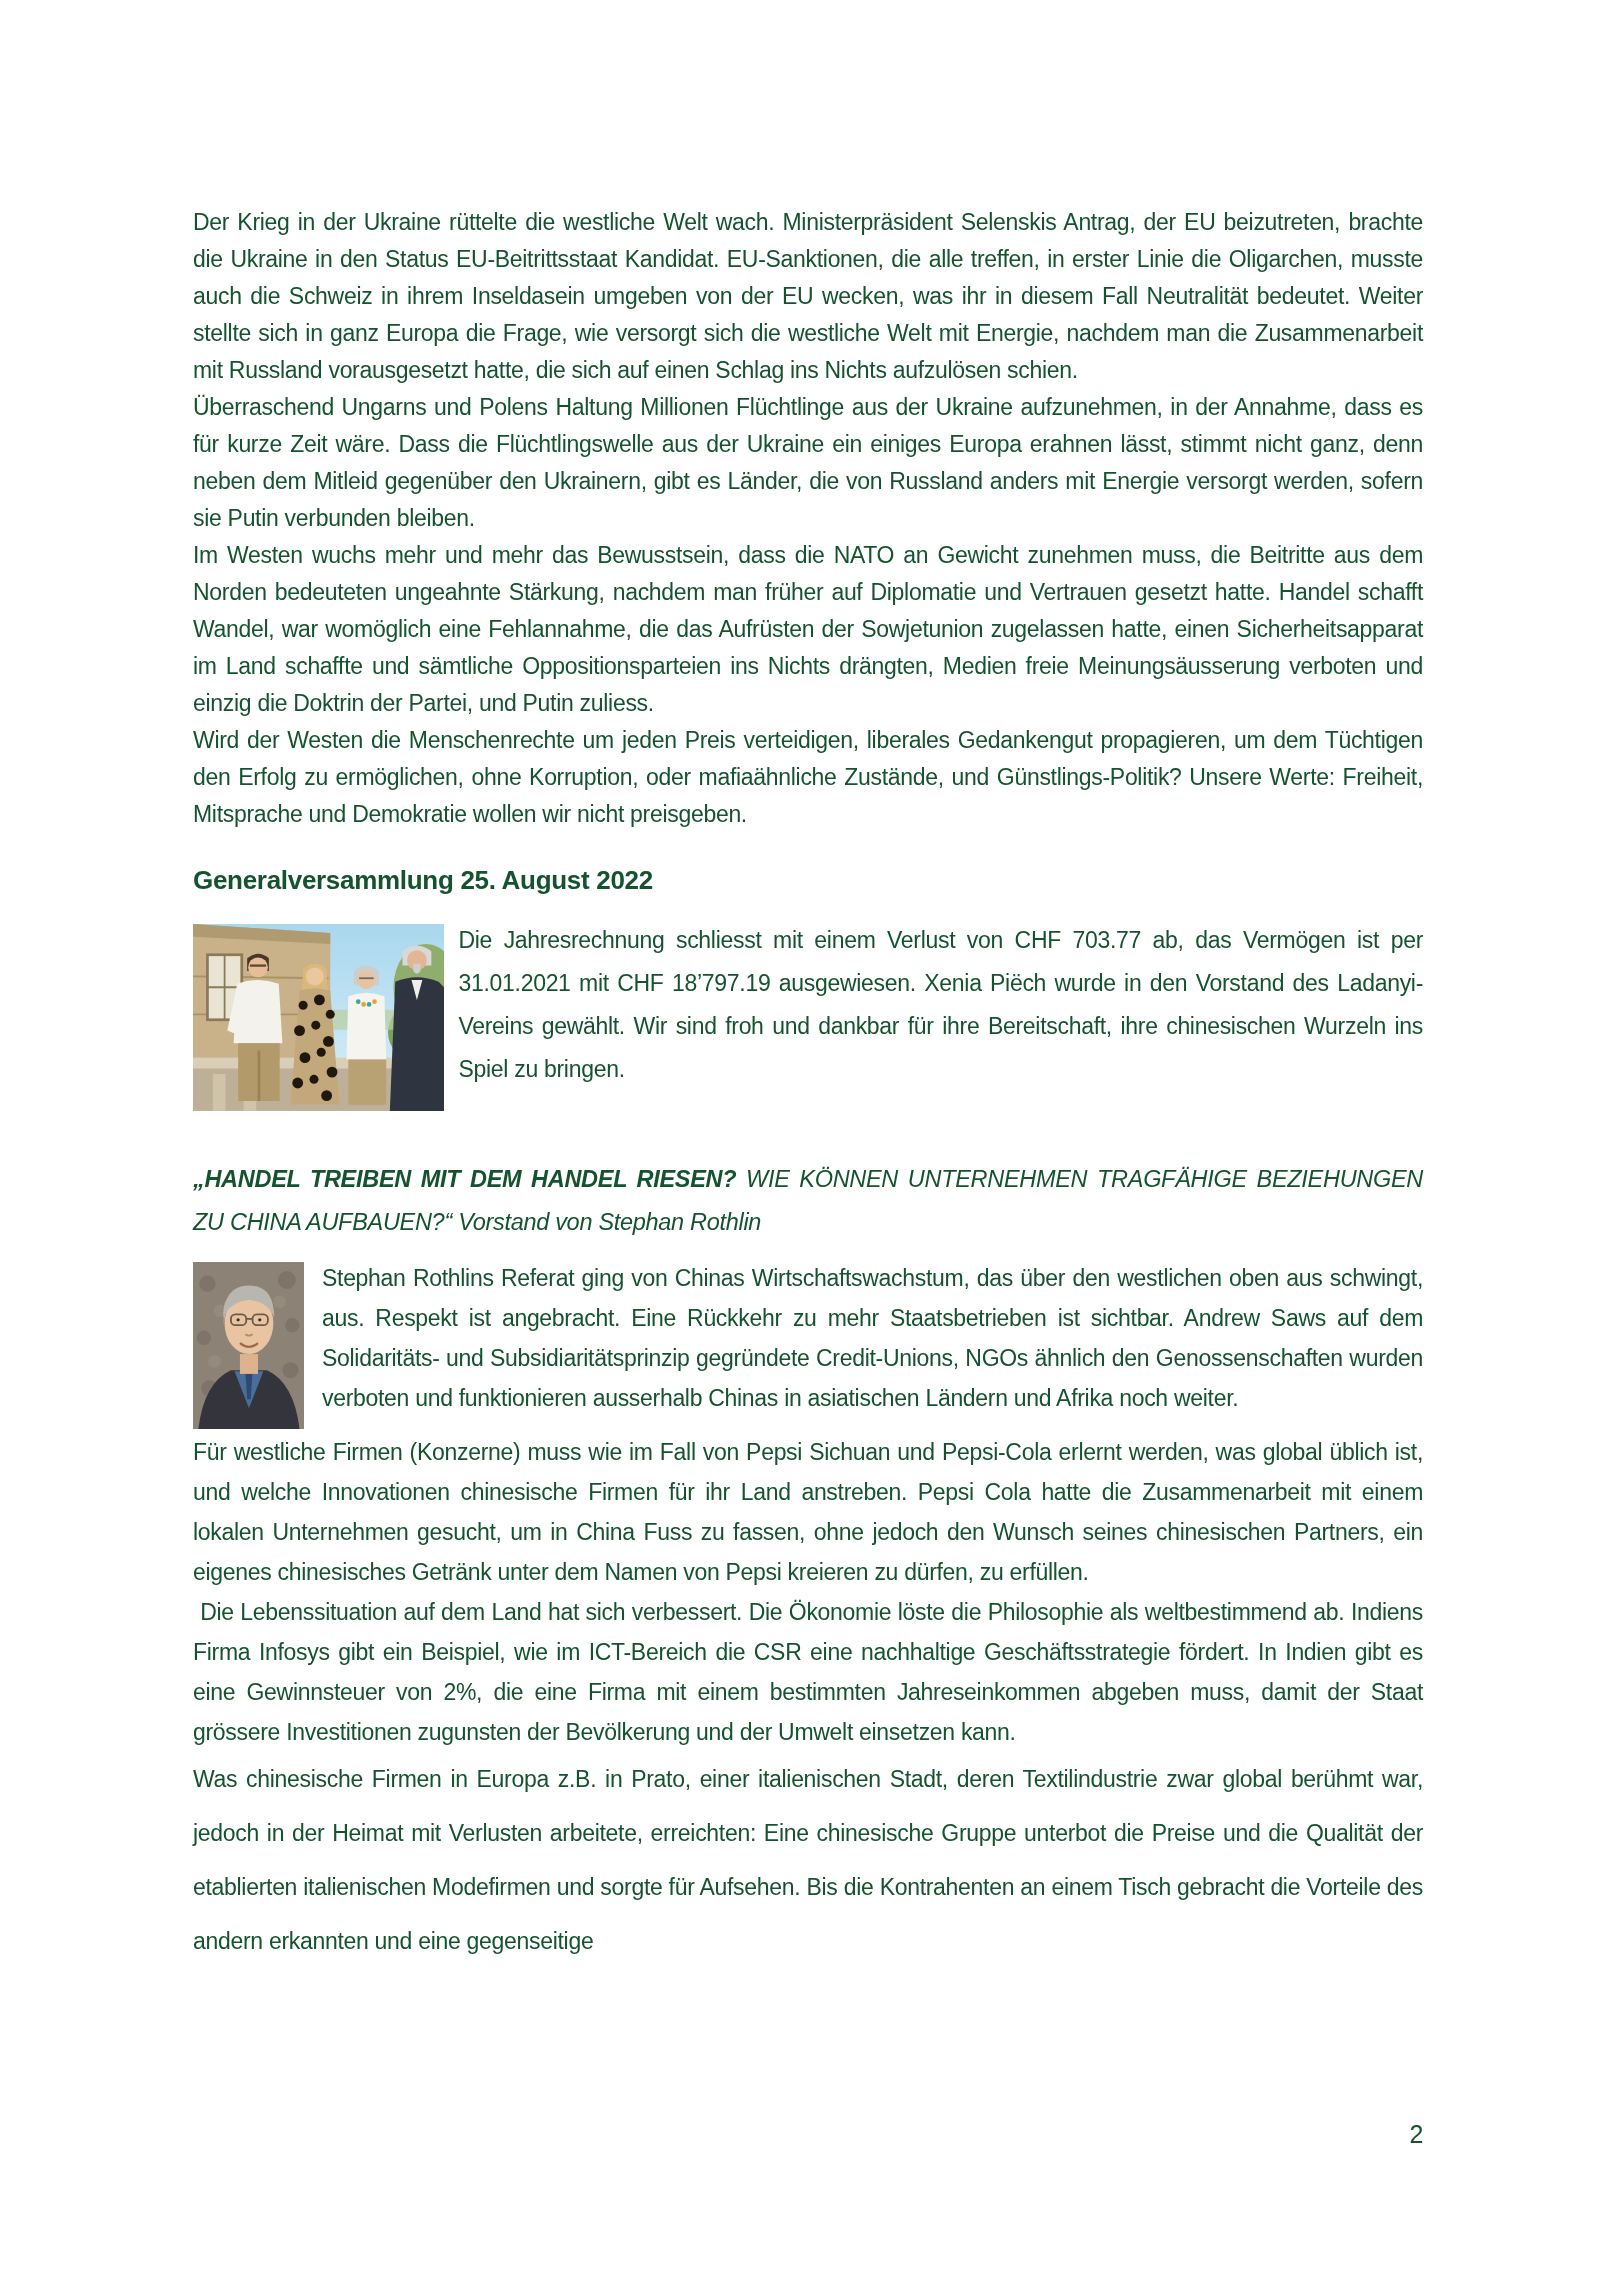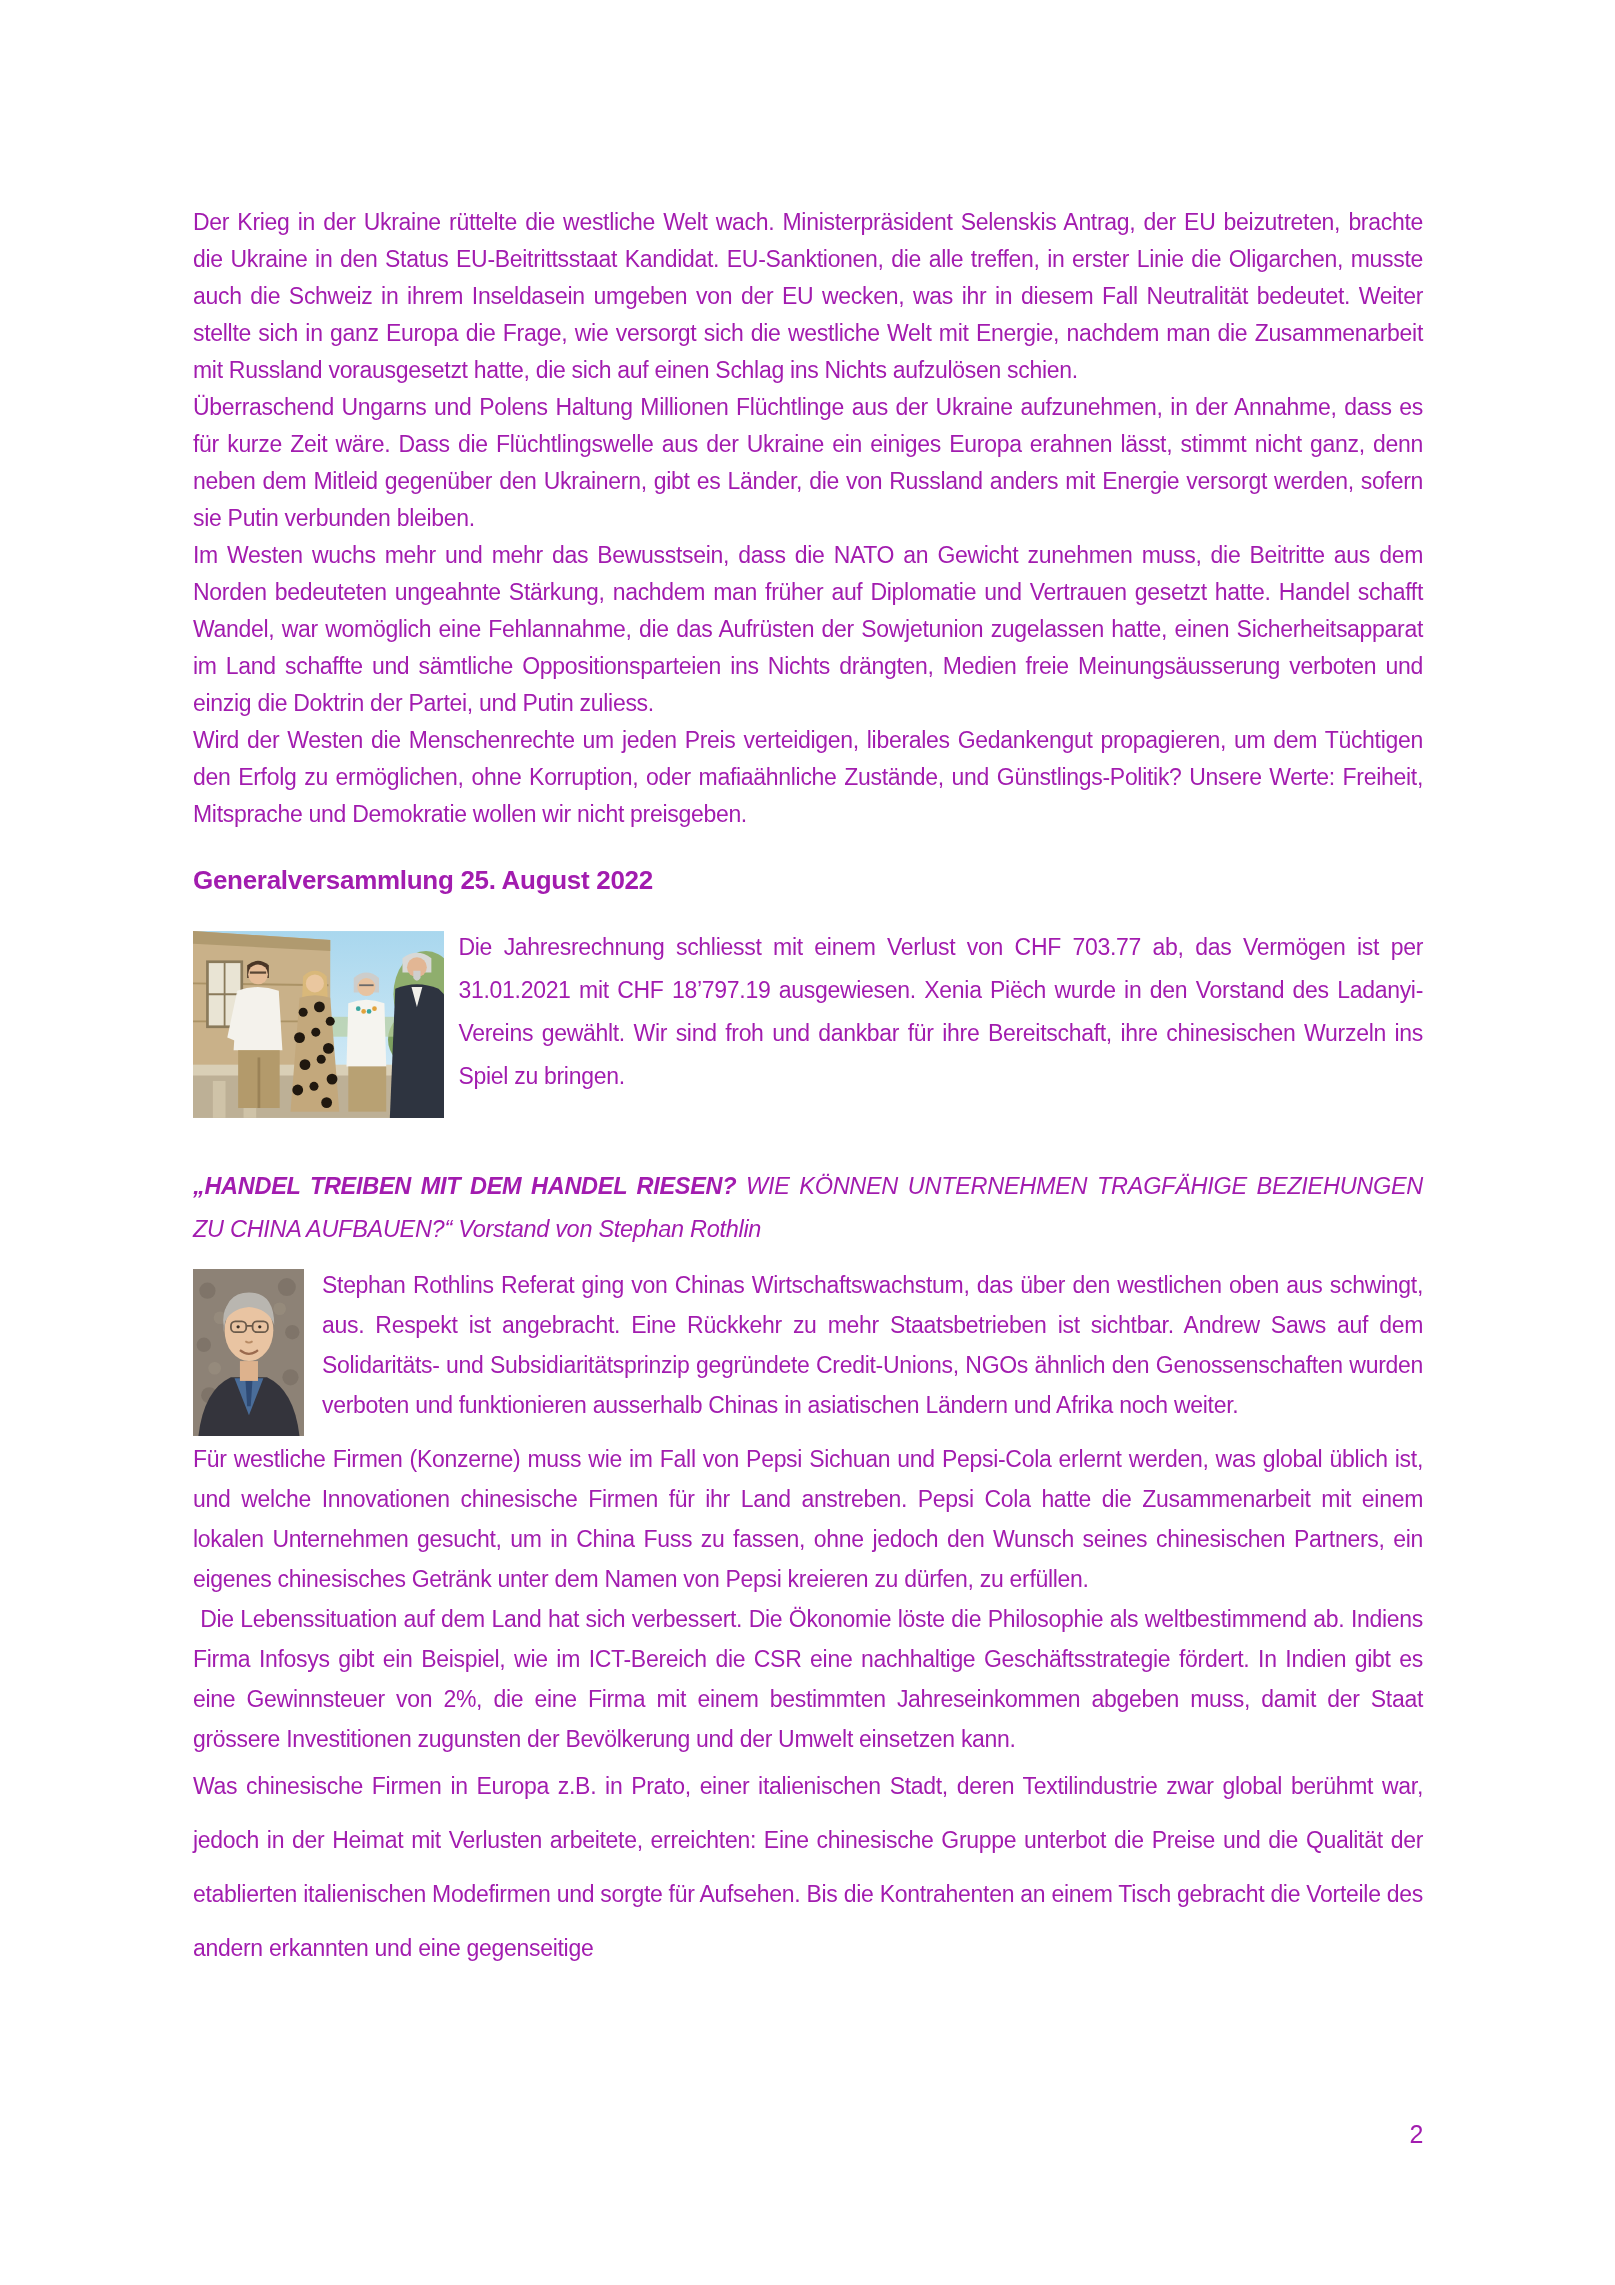--- a/index.html
+++ b/index.html
@@ -2,42 +2,42 @@
 <html style="font-size:14.5px"><head>
 <meta charset="utf-8">
 <style>
   html, body { margin: 0; padding: 0; background: #ffffff; }
   .page {
     position: relative;
     width: 1616px;
     height: 2285px;
     background: #ffffff;
     font-family: "Liberation Sans", "DejaVu Sans", sans-serif;
-    color: #a21caf;
+    color: #14532d;
     overflow: hidden;
   }
   .content {
     position: absolute;
     left: 193px;
     top: 204px;
     width: 1230px;
   }
   p.body {
     margin: 0;
     font-size: 23px;
     letter-spacing: -0.3px;
     text-align: justify;
     text-justify: inter-word;
   }
   .lh40 { line-height: 37px; }
   .lh42 { line-height: 54px; }
   .lh44 { line-height: 40px; }
   .lh47 { line-height: 43px; }
   .section-heading {
-    margin: 27px 0 26px 0;
+    margin: 27px 0 19px 0;
     font-size: 26px;
     line-height: 40px;
     font-weight: bold;
     letter-spacing: -0.3px;
   }
   .photo-block { overflow: visible; }
   .photo-block::after { content: ""; display: block; clear: both; }
   .group-photo {
     float: left;
     width: 251px;

